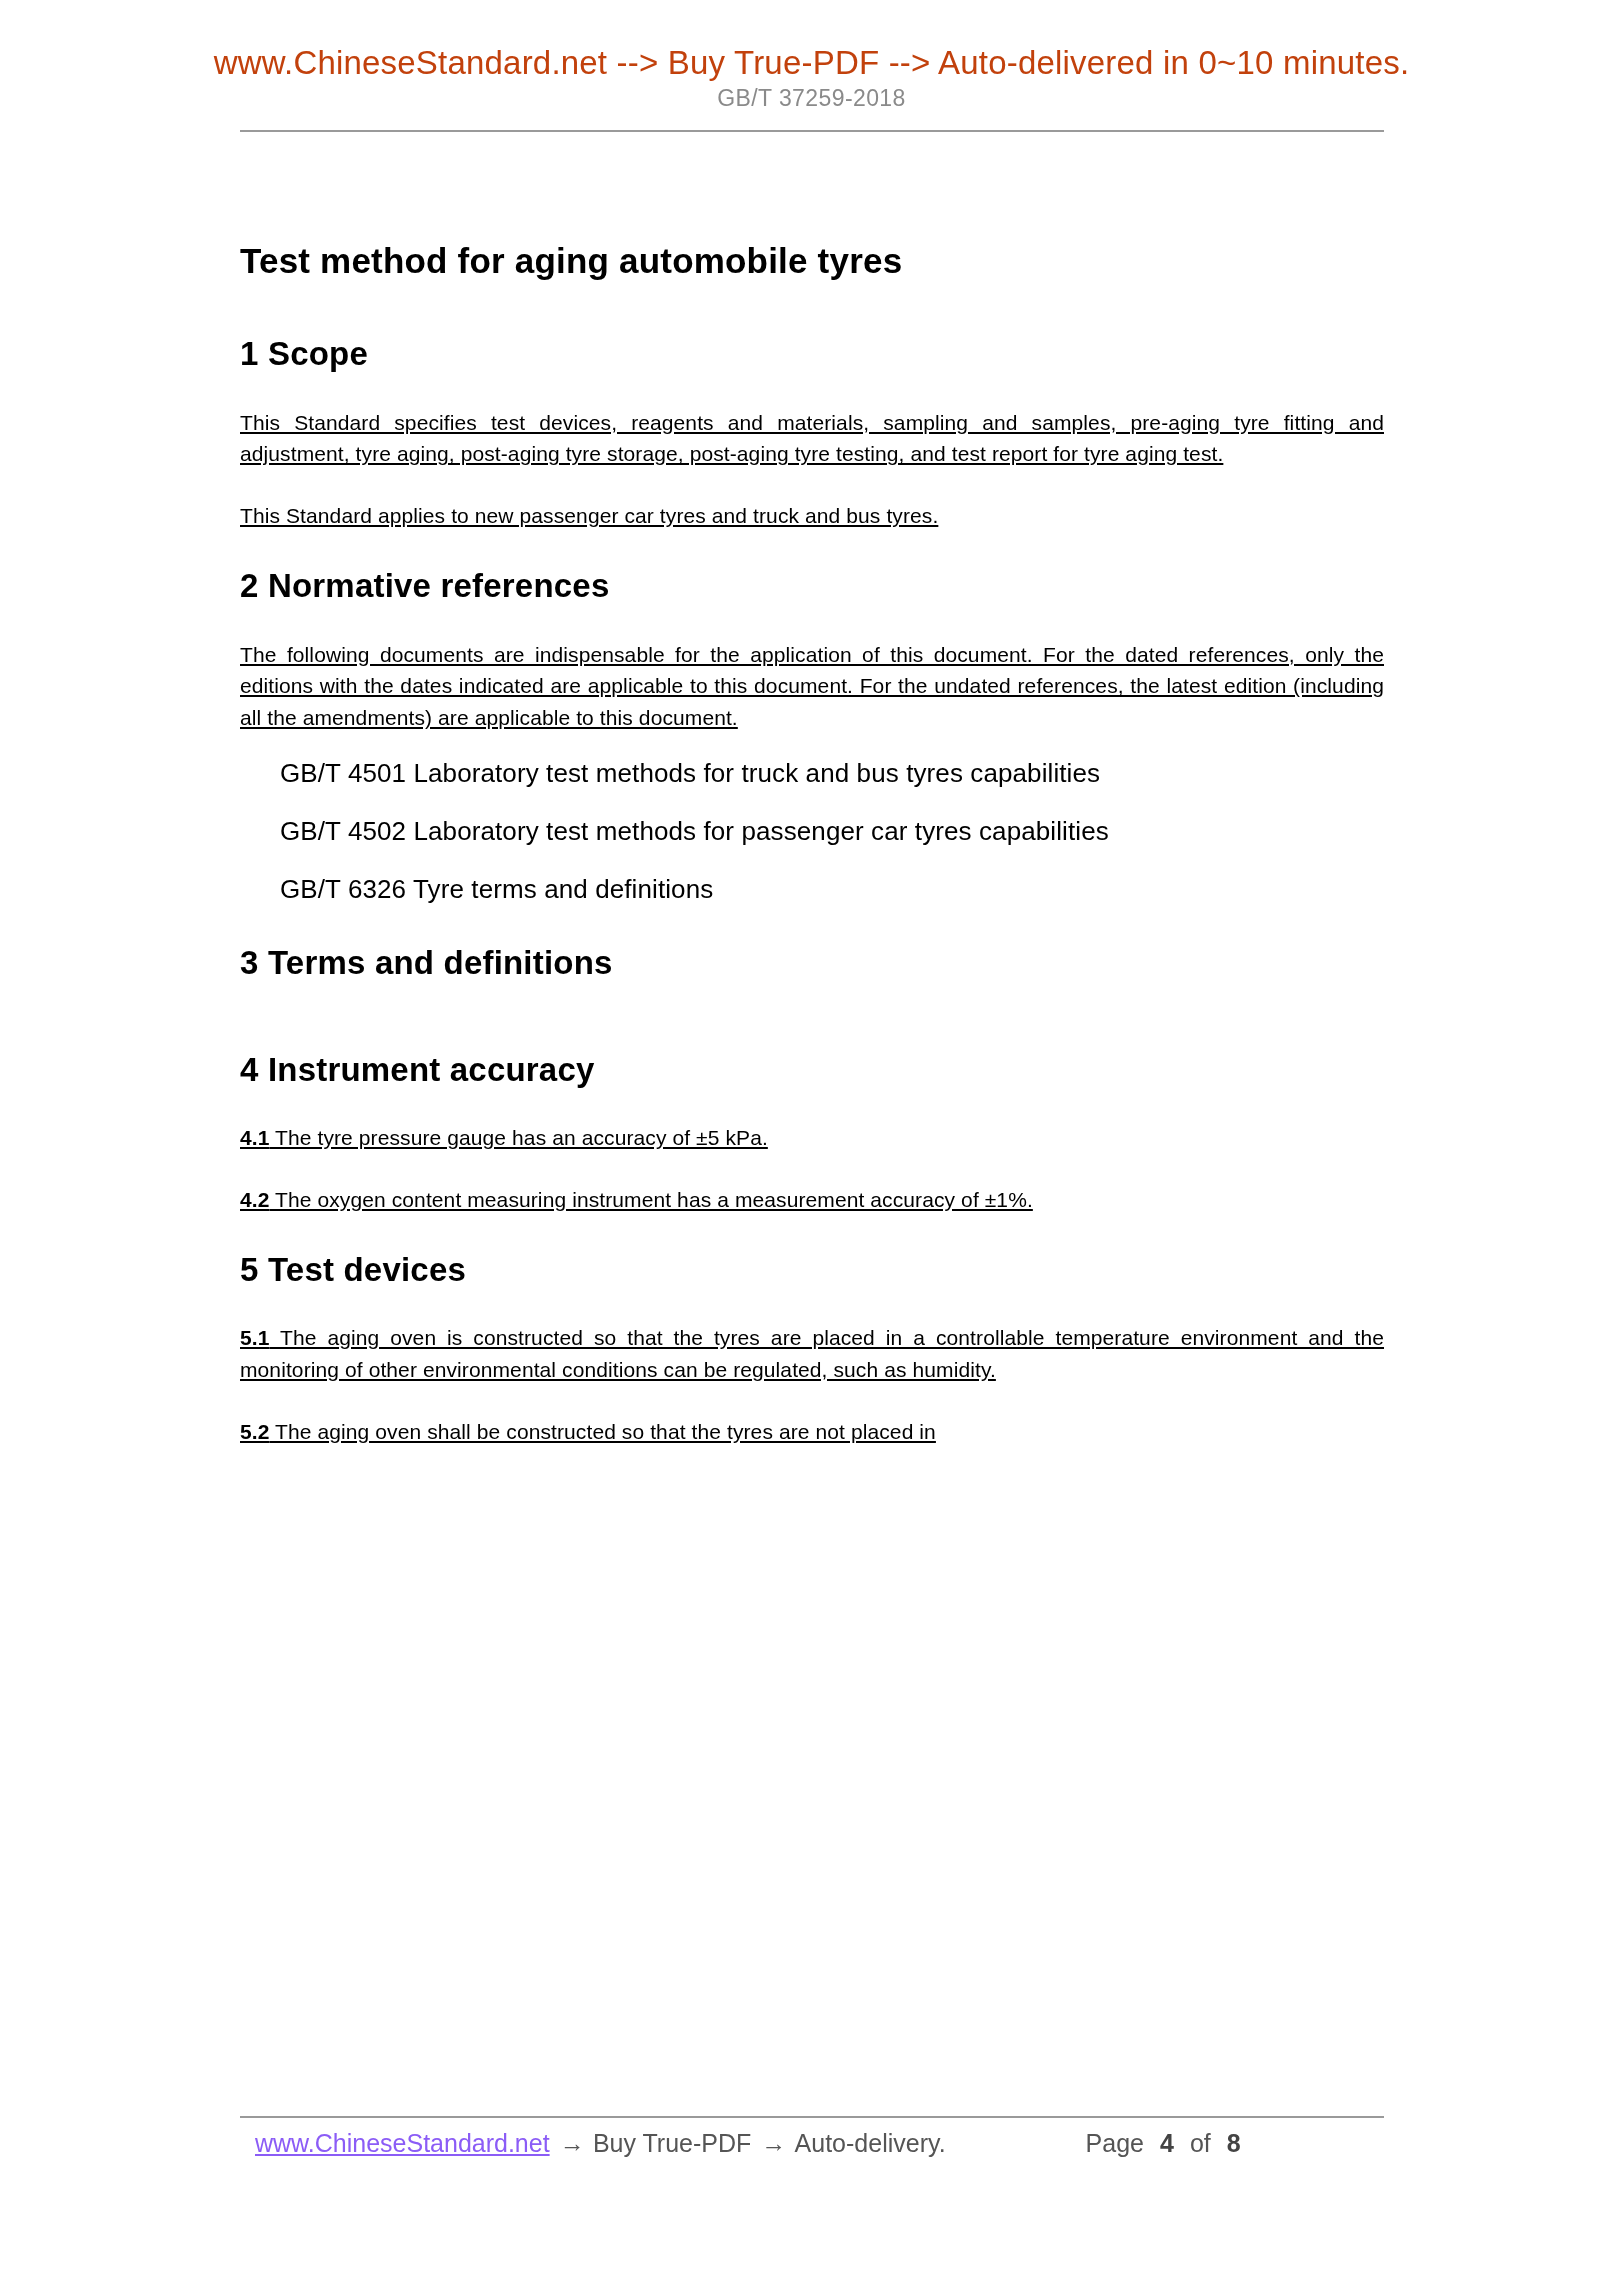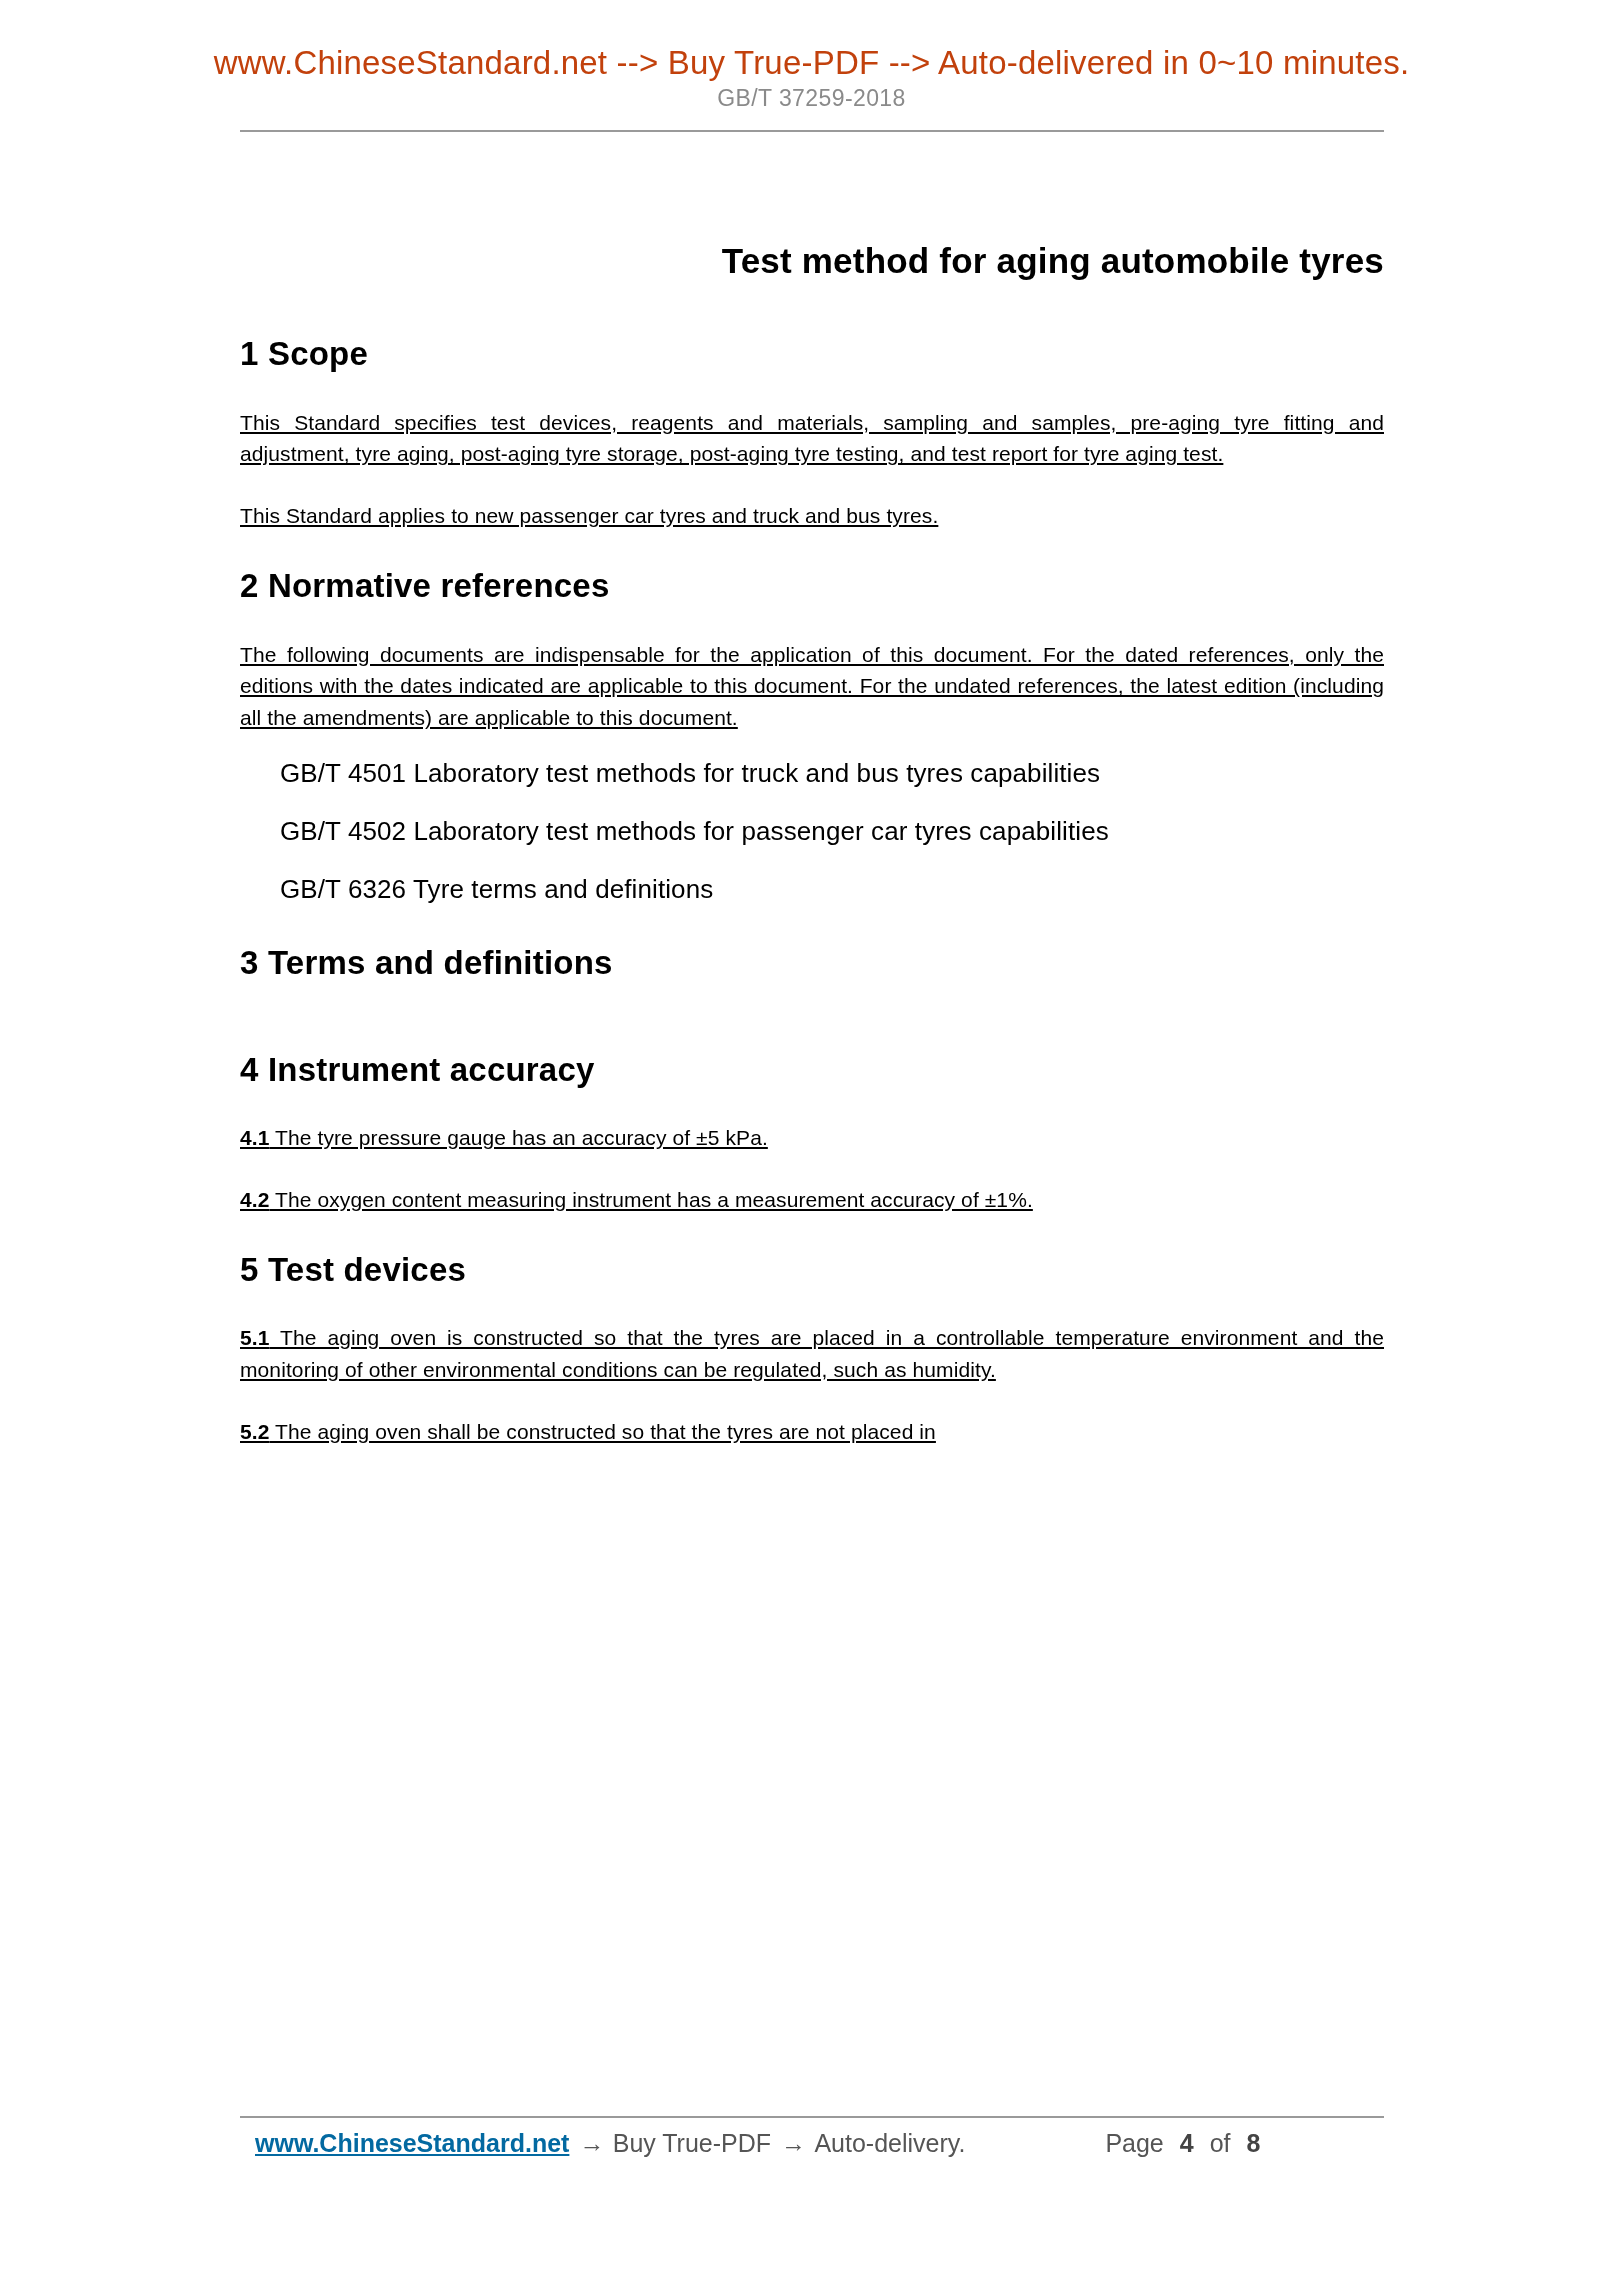--- a/index.html
+++ b/index.html
@@ -55,21 +55,21 @@
 
   
   .content {
     position: absolute;
     top: 223px;
     left: 240px;
     width: 1144px;
   }
 
   .doc-title {
-    text-align: right;
+    text-align: left;
     font-size: 35px;
     font-weight: bold;
     color: #000;
     margin: 0 0 0 0;
     padding-top: 18.3px;
     letter-spacing: 0.2px;
   }
 
   h2.section-heading {
     font-size: 33px;
@@ -137,22 +137,21 @@
     white-space: nowrap;
   }
   .footer-left {
     padding-left: 15px;
     display: flex;
     align-items: baseline;
     gap: 0;
   }
   .footer-url {
     text-decoration: underline;
-    color: #0369a1;
-    font-weight: bold;
+    color: #8b5cf6;
   }
   .footer-arrow {
     padding: 0 8.3px 0 10px;
     color: #555555;
   }
   .footer-right {
     margin-left: 140px;
     color: #555555;
     display: flex;
     align-items: baseline;

